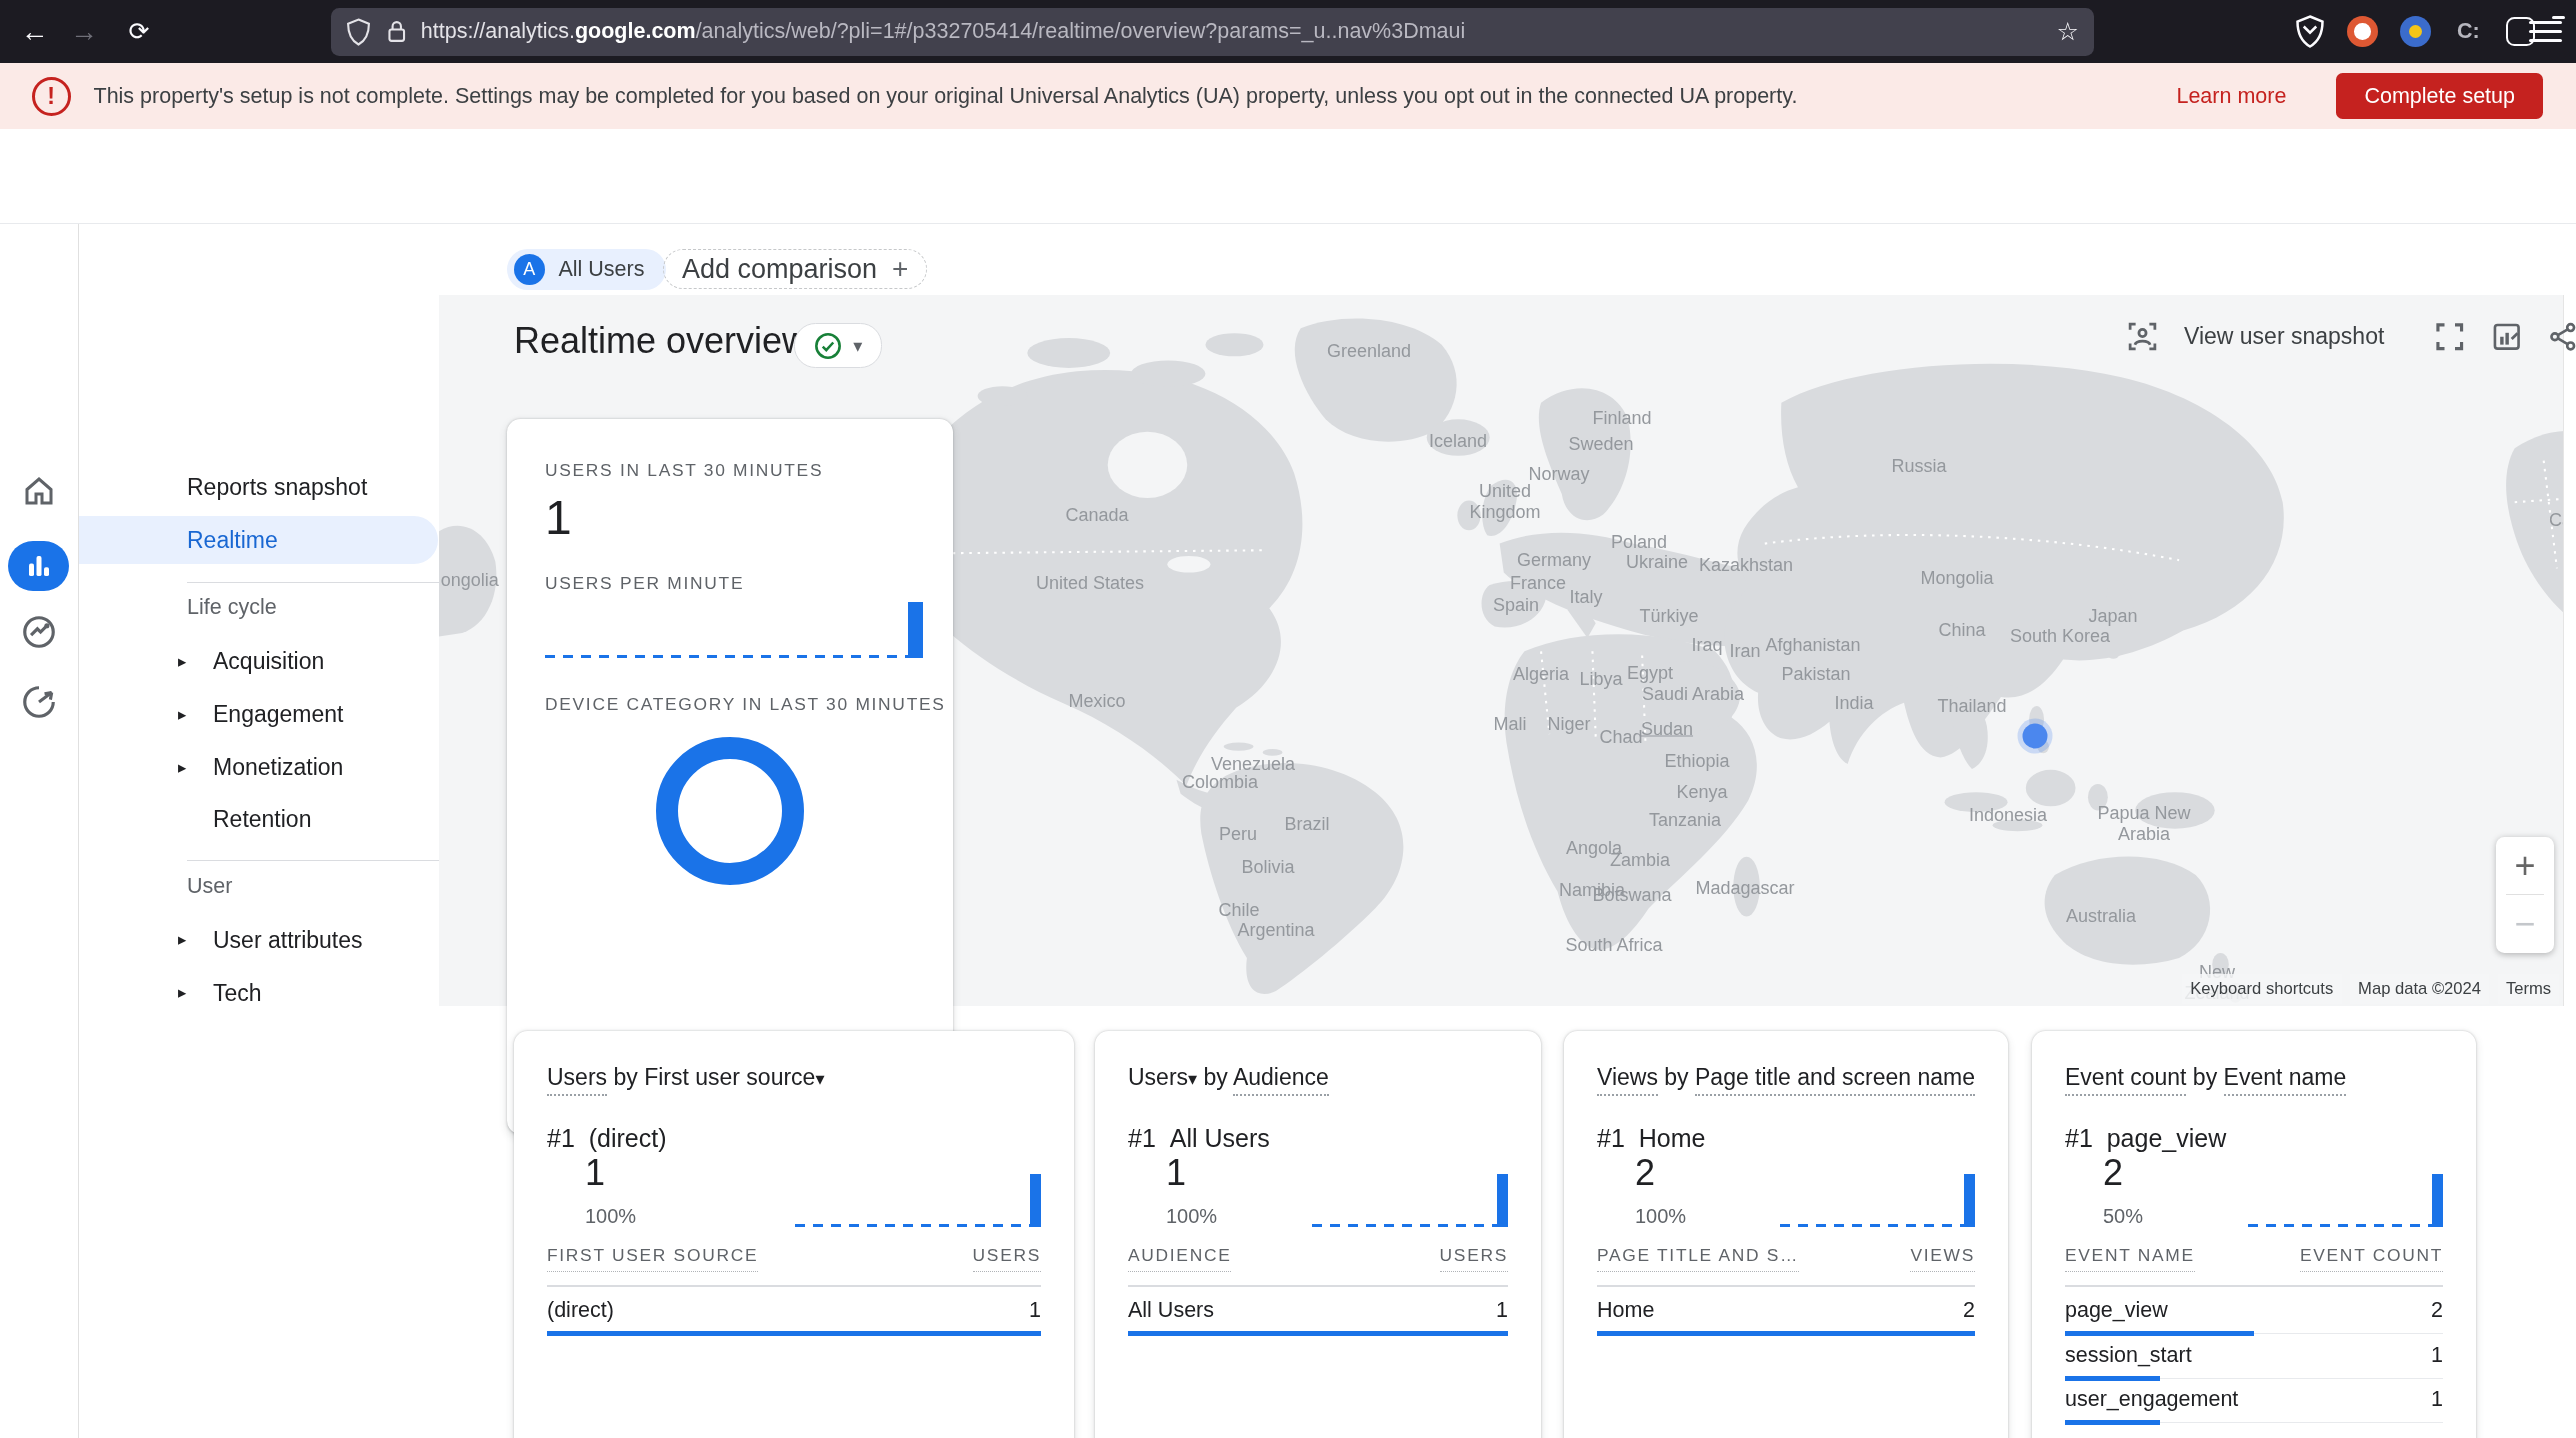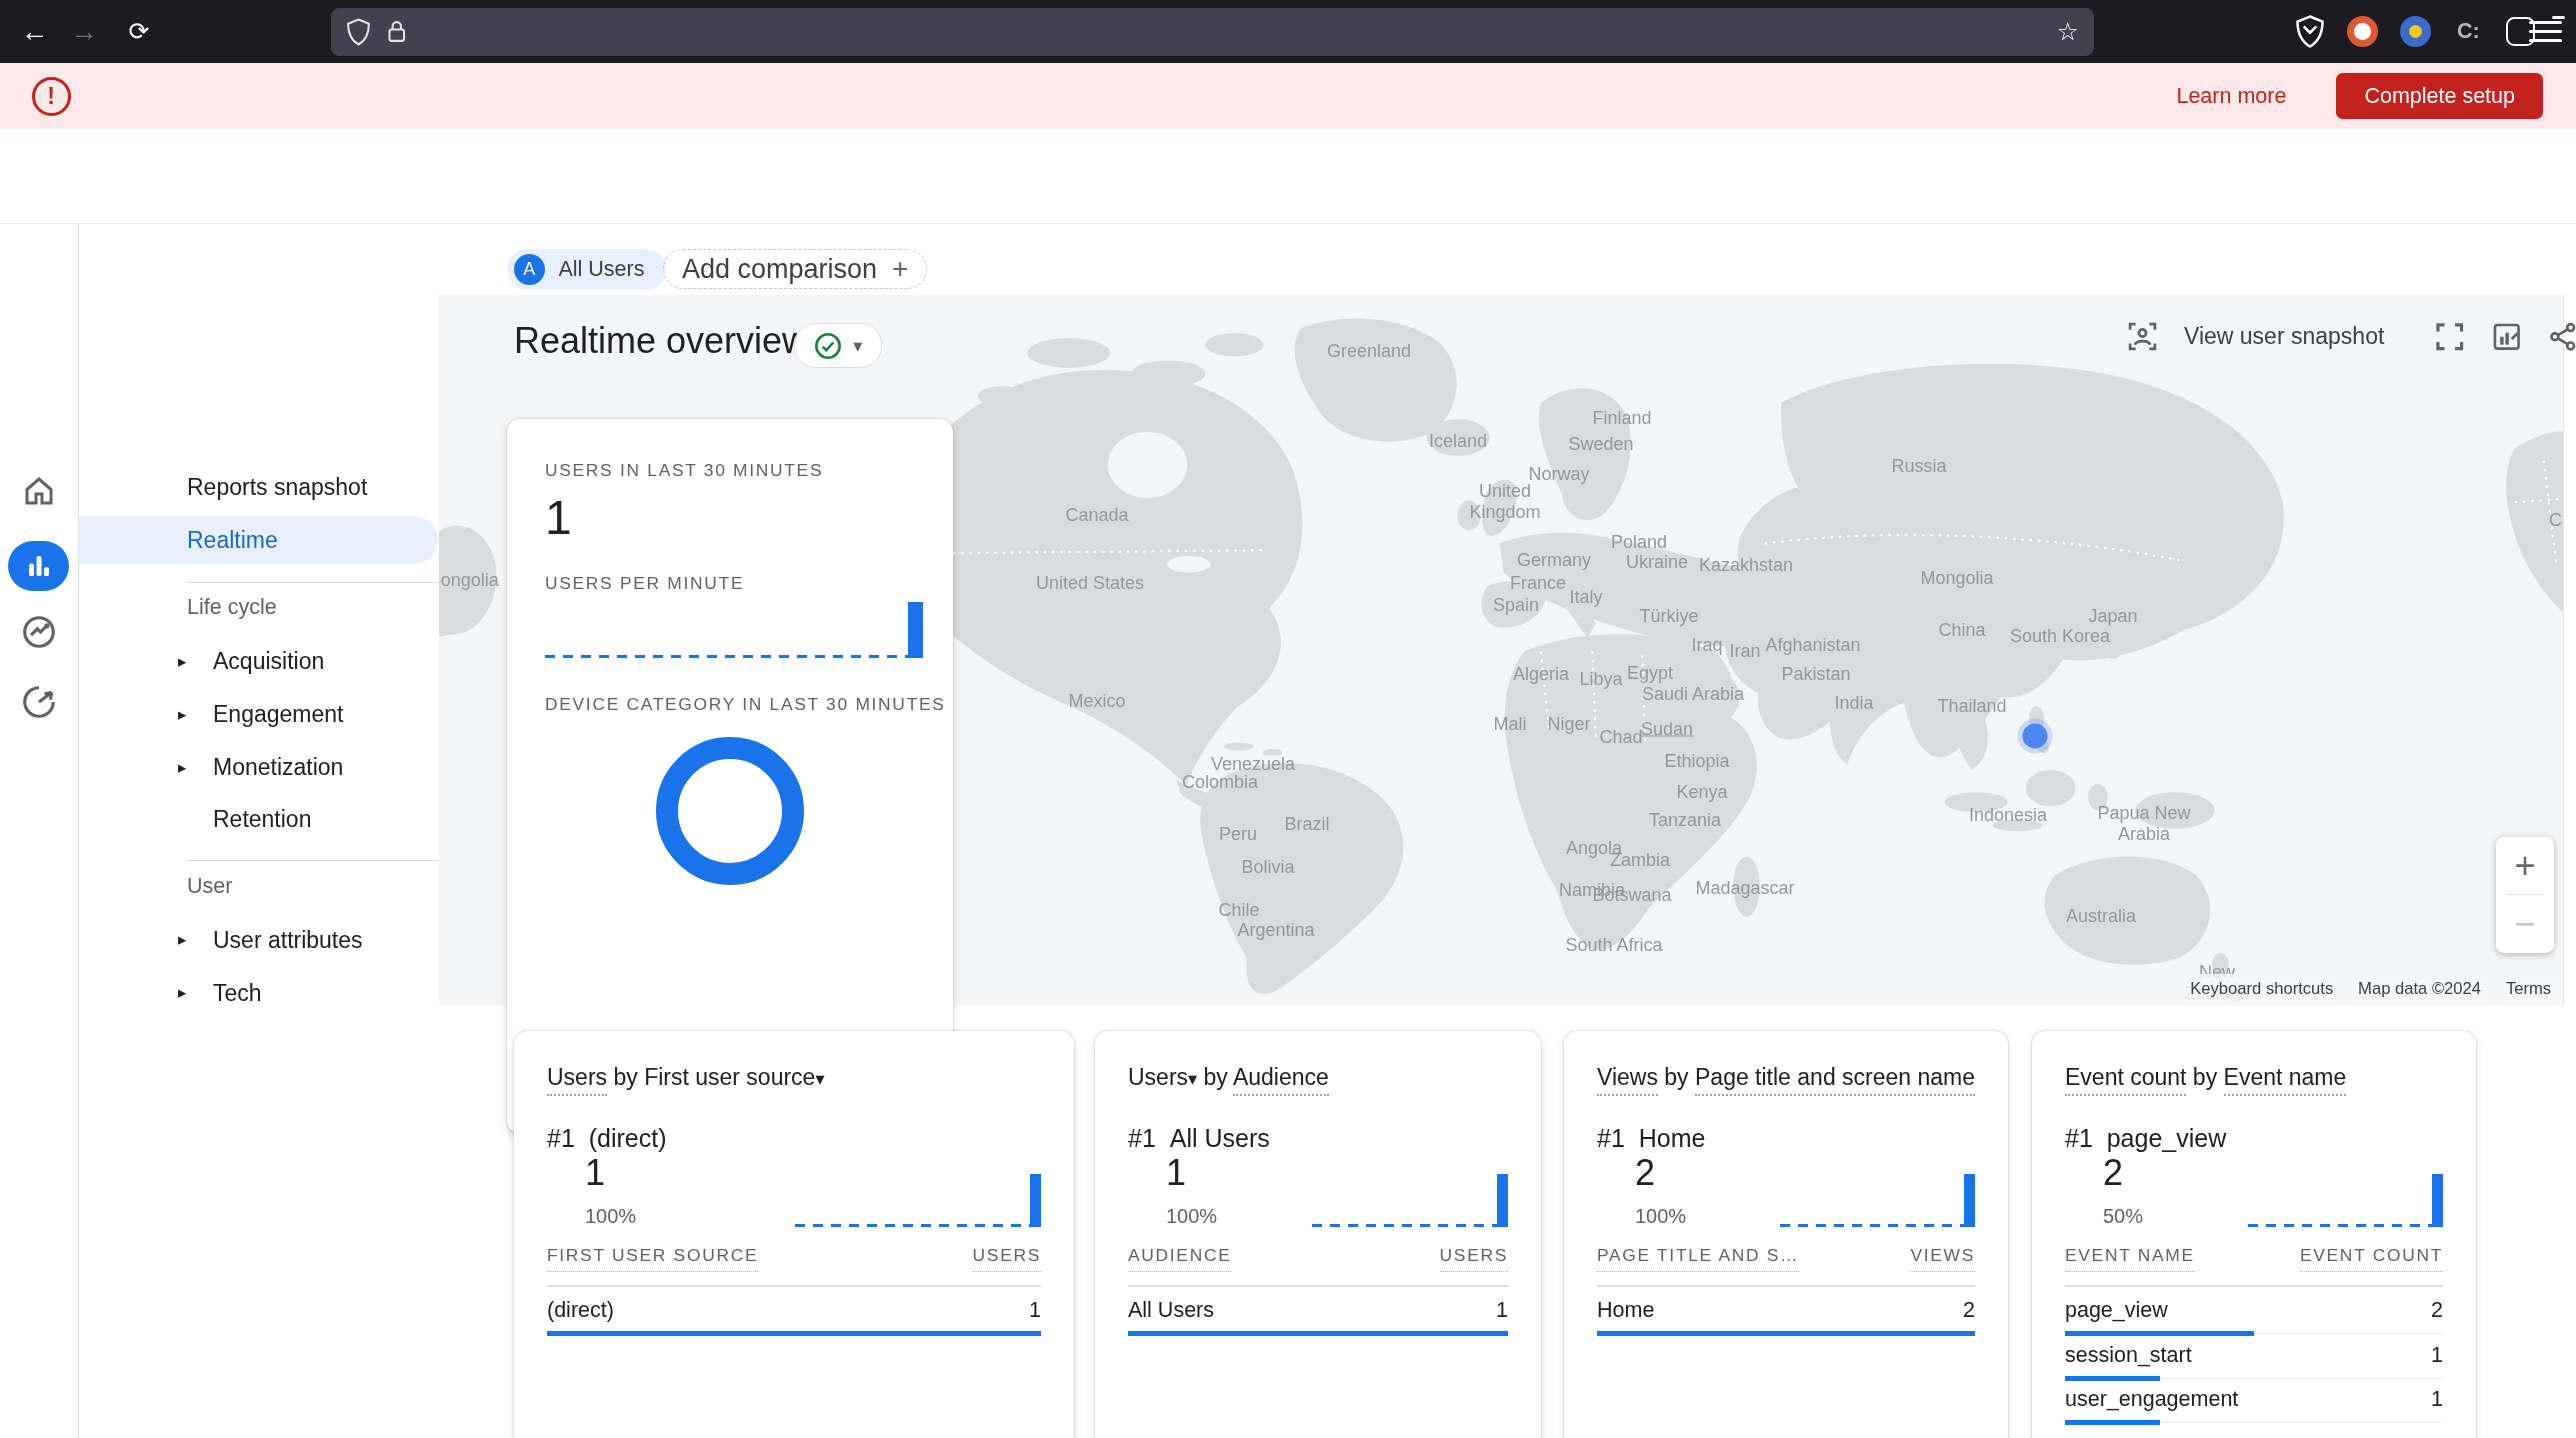--- a/index.html
+++ b/index.html
@@ -143,20 +143,21 @@
   <div class="navbtn" style="left:61px;color:#6f6f78">→</div>
   <div class="navbtn" style="left:116px;font-size:25px">⟳</div>
   <div id="urlbar">
     <svg width="25" height="28" viewBox="0 0 24 26">
         <path d="M12 1 L22 5 C22 14 19 21 12 25 C5 21 2 14 2 5 Z" fill="none" stroke="#e4e3e8" stroke-width="2"></path>
       </svg>
     <svg width="21.5" height="25" viewBox="0 0 20 24" style="margin-left:15px">
         <rect x="3" y="10" width="14" height="11" rx="2" fill="none" stroke="#e4e3e8" stroke-width="2"></rect>
         <path d="M6 10 V7 a4 4 0 0 1 8 0 V10" fill="none" stroke="#e4e3e8" stroke-width="2"></path>
       </svg>
+    <span class="urltxt"><span>https://</span><span>analytics.</span><span class="urlbold">google.com</span><span class="urlpath">/analytics/web/?pli=1#/p332705414/realtime/overview?params=_u..nav%3Dmaui</span></span>
     <span id="bookmark-star">☆</span>
   </div>
   <div class="extrow">
     <svg width="30" height="33" viewBox="0 0 24 26">
         <path d="M12 1 L22 5 C22 14 19 21 12 25 C5 21 2 14 2 5 Z" fill="none" stroke="#fbfbfe" stroke-width="2"></path>
         <path d="M7 9 l5 5 l5 -5" fill="none" stroke="#fbfbfe" stroke-width="2"></path>
       </svg>
     <div class="exticon" style="background:#de5833">
         <div style="width:16.6px;height:16.6px;border-radius:50%;background:#fff"></div>
       </div>
@@ -169,20 +170,21 @@
   <div id="menu-icon">
       <div></div>
       <div></div>
       <div></div>
       <div id="menu-dot"></div>
     </div>
 </div>
 
 <div id="banner">
   <div id="alert-icon">!</div>
+  <span id="banner-msg">This property's setup is not complete. Settings may be completed for you based on your original Universal Analytics (UA) property, unless you opt out in the connected UA property.</span>
   <span id="learn-more">Learn more</span>
   <button id="complete-setup">Complete setup</button>
 </div>
 
 <div id="header">
   <svg id="ga-logo" width="46" height="41" viewBox="0 0 56 50">
     <circle cx="9" cy="41" r="8" fill="#e37400"></circle>
     <rect x="20" y="19" width="14" height="30" rx="7" fill="#e37400"></rect>
     <rect x="39" y="1" width="14" height="48" rx="7" fill="#f9ab00"></rect>
   </svg>

